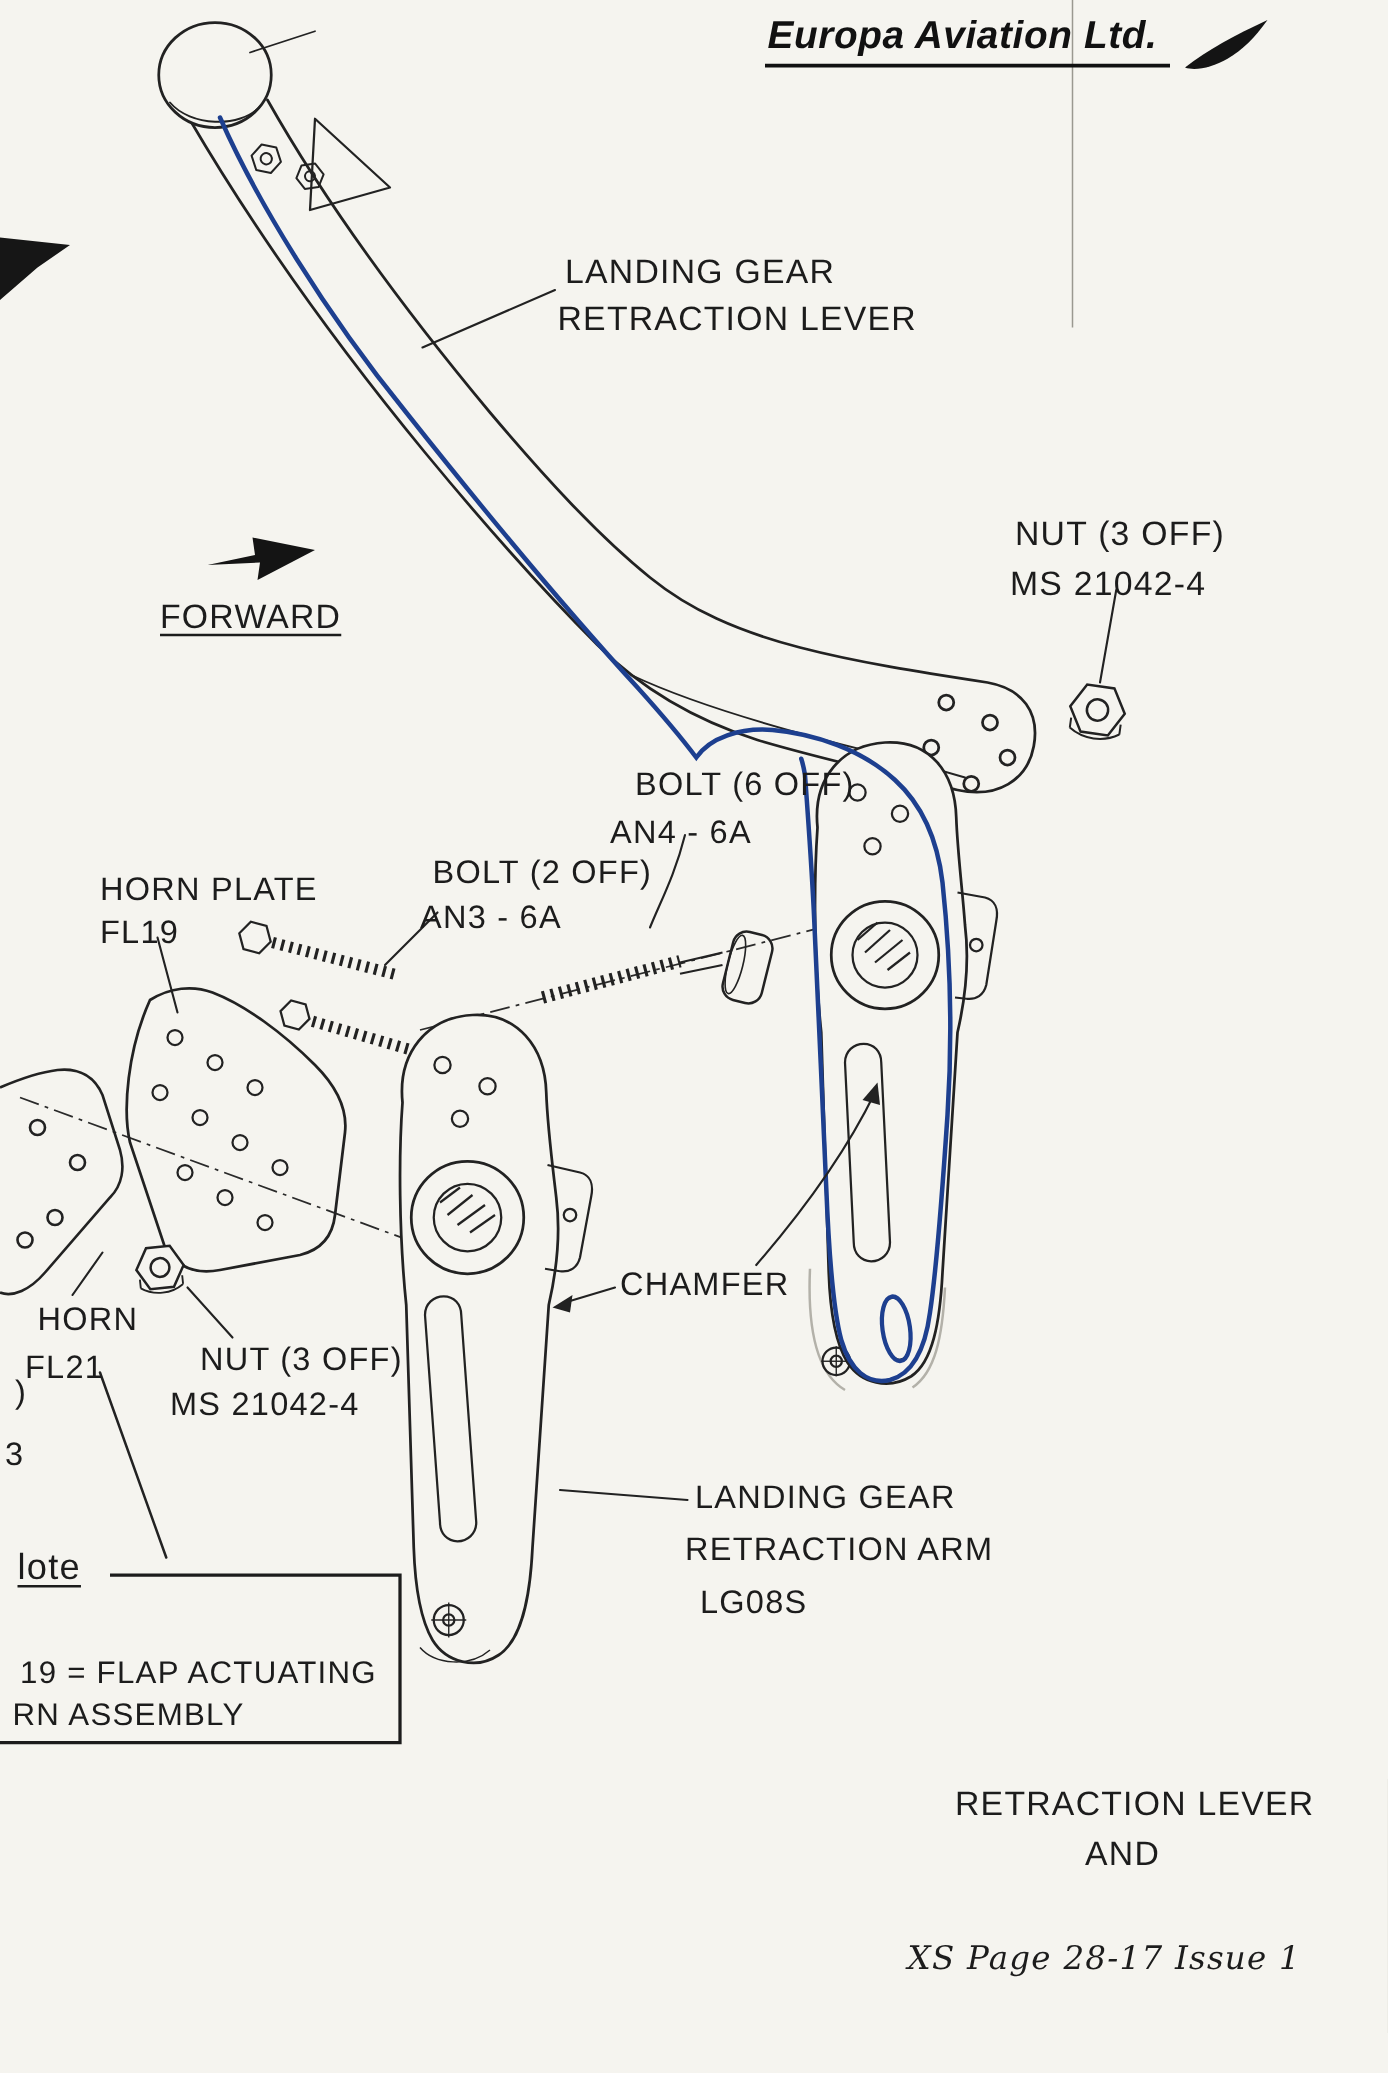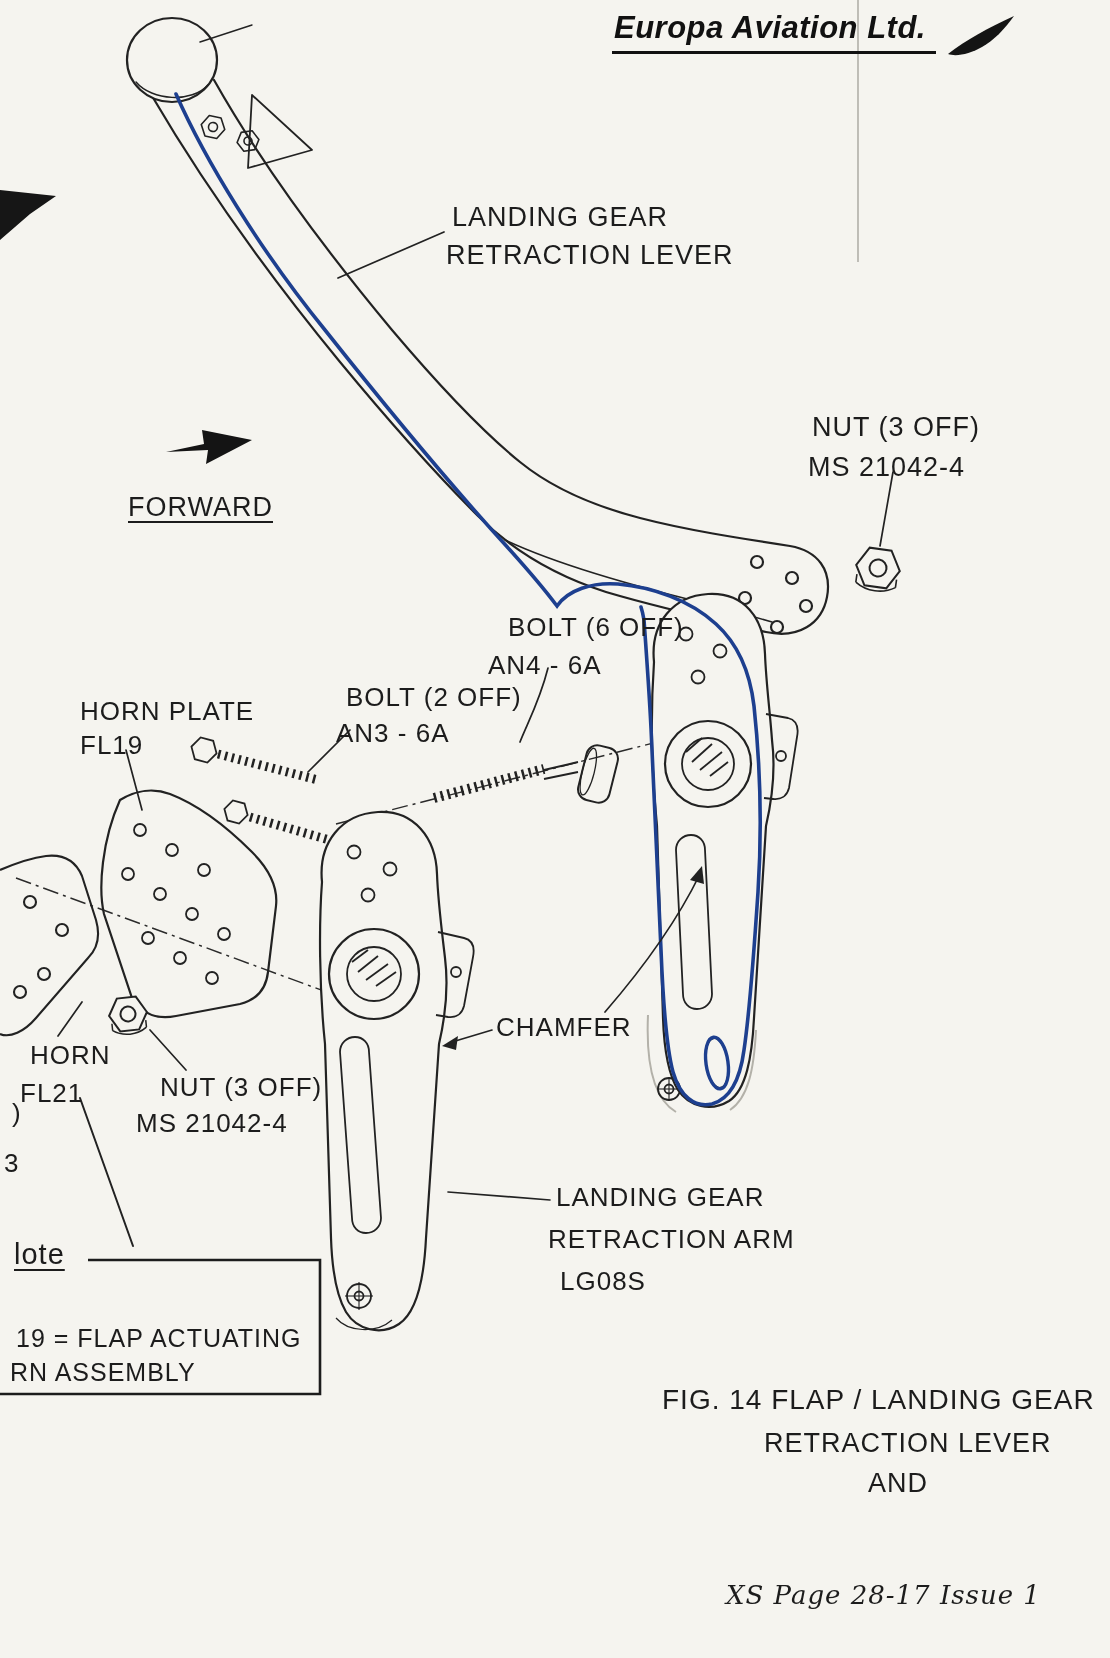--- a/index.html
+++ b/index.html
@@ -234,21 +234,21 @@
   </svg>
 
   <div class="brand">Europa Aviation Ltd.</div>
 
   <div class="hand fig" style="left:452px; top:202px;">LANDING GEAR</div>
   <div class="hand fig" style="left:446px; top:240px;">RETRACTION LEVER</div>
 
   <div class="hand fig" style="left:812px; top:412px;">NUT (3 OFF)</div>
   <div class="hand fig" style="left:808px; top:452px;">MS 21042-4</div>
 
-  <div class="hand fig uline" style="left:128px; top:492px;">FORWARD</div>
+  <div class="hand fig uline" style="left:128px; top:478px;">FORWARD</div>
 
   <div class="hand" style="left:508px; top:612px;">BOLT (6 OFF)</div>
   <div class="hand" style="left:488px; top:650px;">AN4 - 6A</div>
 
   <div class="hand" style="left:80px; top:696px;">HORN PLATE</div>
   <div class="hand" style="left:80px; top:730px;">FL19</div>
 
   <div class="hand" style="left:346px; top:682px;">BOLT (2 OFF)</div>
   <div class="hand" style="left:336px; top:718px;">AN3 - 6A</div>
 
@@ -263,18 +263,17 @@
   <div class="hand" style="left:496px; top:1012px;">CHAMFER</div>
 
   <div class="hand" style="left:556px; top:1182px;">LANDING GEAR</div>
   <div class="hand" style="left:548px; top:1224px;">RETRACTION ARM</div>
   <div class="hand" style="left:560px; top:1266px;">LG08S</div>
 
   <div class="hand uline" style="left:14px; top:1238px; font-size:29px;">lote</div>
   <div class="hand sm" style="left:16px; top:1324px;">19 = FLAP ACTUATING</div>
   <div class="hand sm" style="left:10px; top:1358px;">RN ASSEMBLY</div>
 
-  <div class="hand fig" style="left:662px; top:1384px; font-size:28px;">FIG. 14  FLAP / LANDING GEAR</div>
   <div class="hand fig" style="left:764px; top:1428px;">RETRACTION LEVER</div>
   <div class="hand fig" style="left:868px; top:1468px;">AND</div>
-  <div class="pageref" style="left:726px; top:1552px;margin-top:28px;">XS  Page 28-17    Issue 1</div>
+  <div class="pageref" style="left:726px; top:1552px;">XS  Page 28-17    Issue 1</div>
 
 </div>
 
 </body></html>

